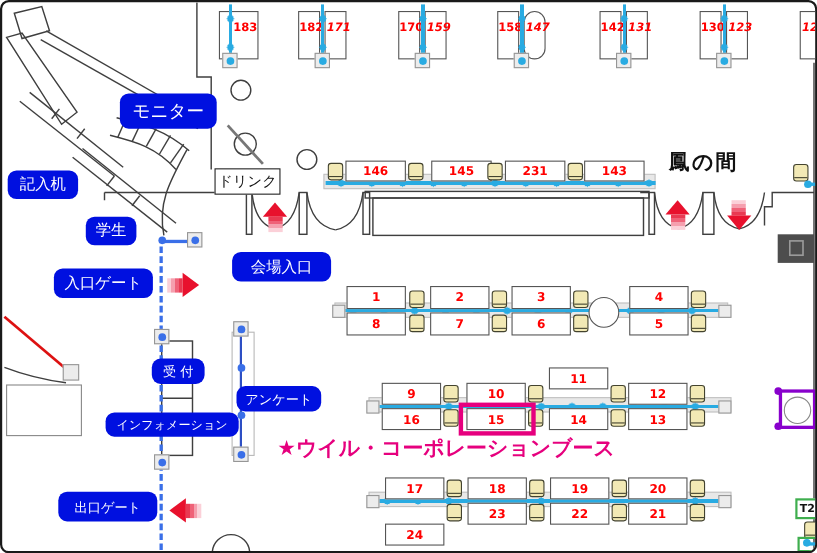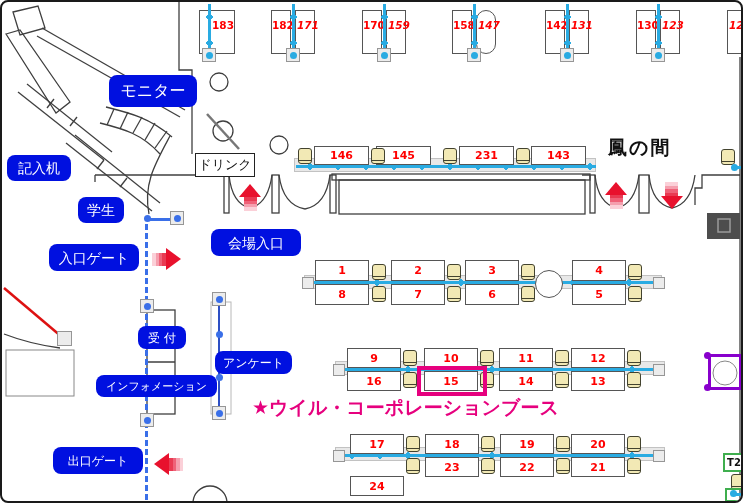--- a/index.html
+++ b/index.html
@@ -122,21 +122,21 @@
   <div class="gsq cdot" style="left:200px;top:46px;"></div>
   <div class="gsq cdot" style="left:284px;top:46px;"></div>
   <div class="gsq cdot" style="left:375px;top:46px;"></div>
   <div class="gsq cdot" style="left:465px;top:46px;"></div>
   <div class="gsq cdot" style="left:558px;top:46px;"></div>
   <div class="gsq cdot" style="left:649px;top:46px;"></div>
 
   <div class="band" style="left:292px;top:156px;width:302px;height:14px;"></div>
   <div class="dlh" style="left:294px;top:160px;width:300px;"></div>
   <div class="hb" style="left:312px;top:144px;width:55px;height:19px;">146</div>
-  <div class="hb" style="left:374px;top:144px;width:55px;height:19px;">145</div>
+  <div class="hb" style="left:390px;top:144px;width:55px;height:19px;">145</div>
   <div class="hb" style="left:457px;top:144px;width:55px;height:19px;">231</div>
   <div class="hb" style="left:529px;top:144px;width:55px;height:19px;">143</div>
   <div class="chair" style="left:296px;top:146px;"></div>
   <div class="chair" style="left:369px;top:146px;"></div>
   <div class="chair" style="left:441px;top:146px;"></div>
   <div class="chair" style="left:514px;top:146px;"></div>
   <div class="chair" style="left:719px;top:147px;"></div>
   <div class="dot" style="left:729px;top:162px;"></div>
   <div class="cseg" style="left:733px;top:164px;width:10px;"></div>
 
@@ -163,21 +163,21 @@
   <div class="chair" style="left:519px;top:284px;"></div>
   <div class="chair" style="left:626px;top:262px;"></div>
   <div class="chair" style="left:626px;top:284px;"></div>
 
   <div class="band" style="left:333px;top:359px;width:330px;height:14px;"></div>
   <div class="dlh" style="left:336px;top:363px;width:322px;"></div>
   <div class="gsq s" style="left:331px;top:362px;"></div>
   <div class="gsq s" style="left:651px;top:362px;"></div>
   <div class="ib" style="left:345px;top:346px;width:54px;height:20px;">9</div>
   <div class="ib" style="left:422px;top:346px;width:54px;height:20px;">10</div>
-  <div class="ib" style="left:497px;top:346px;width:54px;height:20px;">11</div>
+  <div class="ib" style="left:497px;top:332px;width:54px;height:20px;">11</div>
   <div class="ib" style="left:569px;top:346px;width:54px;height:20px;">12</div>
   <div class="ib" style="left:345px;top:369px;width:54px;height:20px;">16</div>
   <div class="ib" style="left:422px;top:369px;width:54px;height:20px;">15</div>
   <div class="ib" style="left:497px;top:369px;width:54px;height:20px;">14</div>
   <div class="ib" style="left:569px;top:369px;width:54px;height:20px;">13</div>
   <div class="chair" style="left:401px;top:348px;"></div>
   <div class="chair" style="left:401px;top:370px;"></div>
   <div class="chair" style="left:478px;top:348px;"></div>
   <div class="chair" style="left:478px;top:370px;"></div>
   <div class="chair" style="left:553px;top:348px;"></div>
@@ -233,21 +233,21 @@
 
   <div class="abs" style="left:706px;top:352px;width:34px;height:36px;border:3px solid #8800cc;box-sizing:border-box;"></div>
   <div class="dot p" style="left:702px;top:350px;"></div>
   <div class="dot p" style="left:702px;top:382px;"></div>
   <div class="abs" style="left:721px;top:451px;width:22px;height:19px;border:2px solid #3fae4e;background:#fff;box-sizing:border-box;font-size:10px;font-weight:bold;color:#111;display:flex;align-items:center;justify-content:center;">T2</div>
   <div class="chair" style="left:729px;top:472px;"></div>
   <div class="abs" style="left:723px;top:486px;width:20px;height:14px;border:2px solid #3fae4e;box-sizing:border-box;"></div>
   <div class="cseg" style="left:734px;top:491px;width:9px;"></div>
   <div class="dot" style="left:728px;top:488px;"></div>
 
-  <div class="blabel" style="left:108px;top:74px;width:86px;height:30px;font-size:16px;">モニター</div>
+  <div class="blabel" style="left:108px;top:84px;width:86px;height:30px;font-size:16px;">モニター</div>
   <div class="blabel" style="left:6px;top:154px;width:62px;height:24px;font-size:14px;">記入机</div>
   <div class="blabel" style="left:77px;top:196px;width:44px;height:24px;font-size:14px;">学生</div>
   <div class="blabel" style="left:48px;top:243px;width:88px;height:25px;font-size:14px;">入口ゲート</div>
   <div class="blabel" style="left:210px;top:228px;width:88px;height:25px;font-size:14px;">会場入口</div>
   <div class="wlabel" style="left:193px;top:151px;width:58px;height:22px;">ドリンク</div>
   <div class="blabel" style="left:137px;top:325px;width:46px;height:21px;font-size:12px;">受 付</div>
   <div class="blabel" style="left:214px;top:350px;width:75px;height:21px;font-size:12px;">アンケート</div>
   <div class="blabel" style="left:95px;top:374px;width:119px;height:20px;font-size:11px;">インフォメーション</div>
   <div class="blabel" style="left:52px;top:446px;width:88px;height:25px;font-size:12px;">出口ゲート</div>
 

